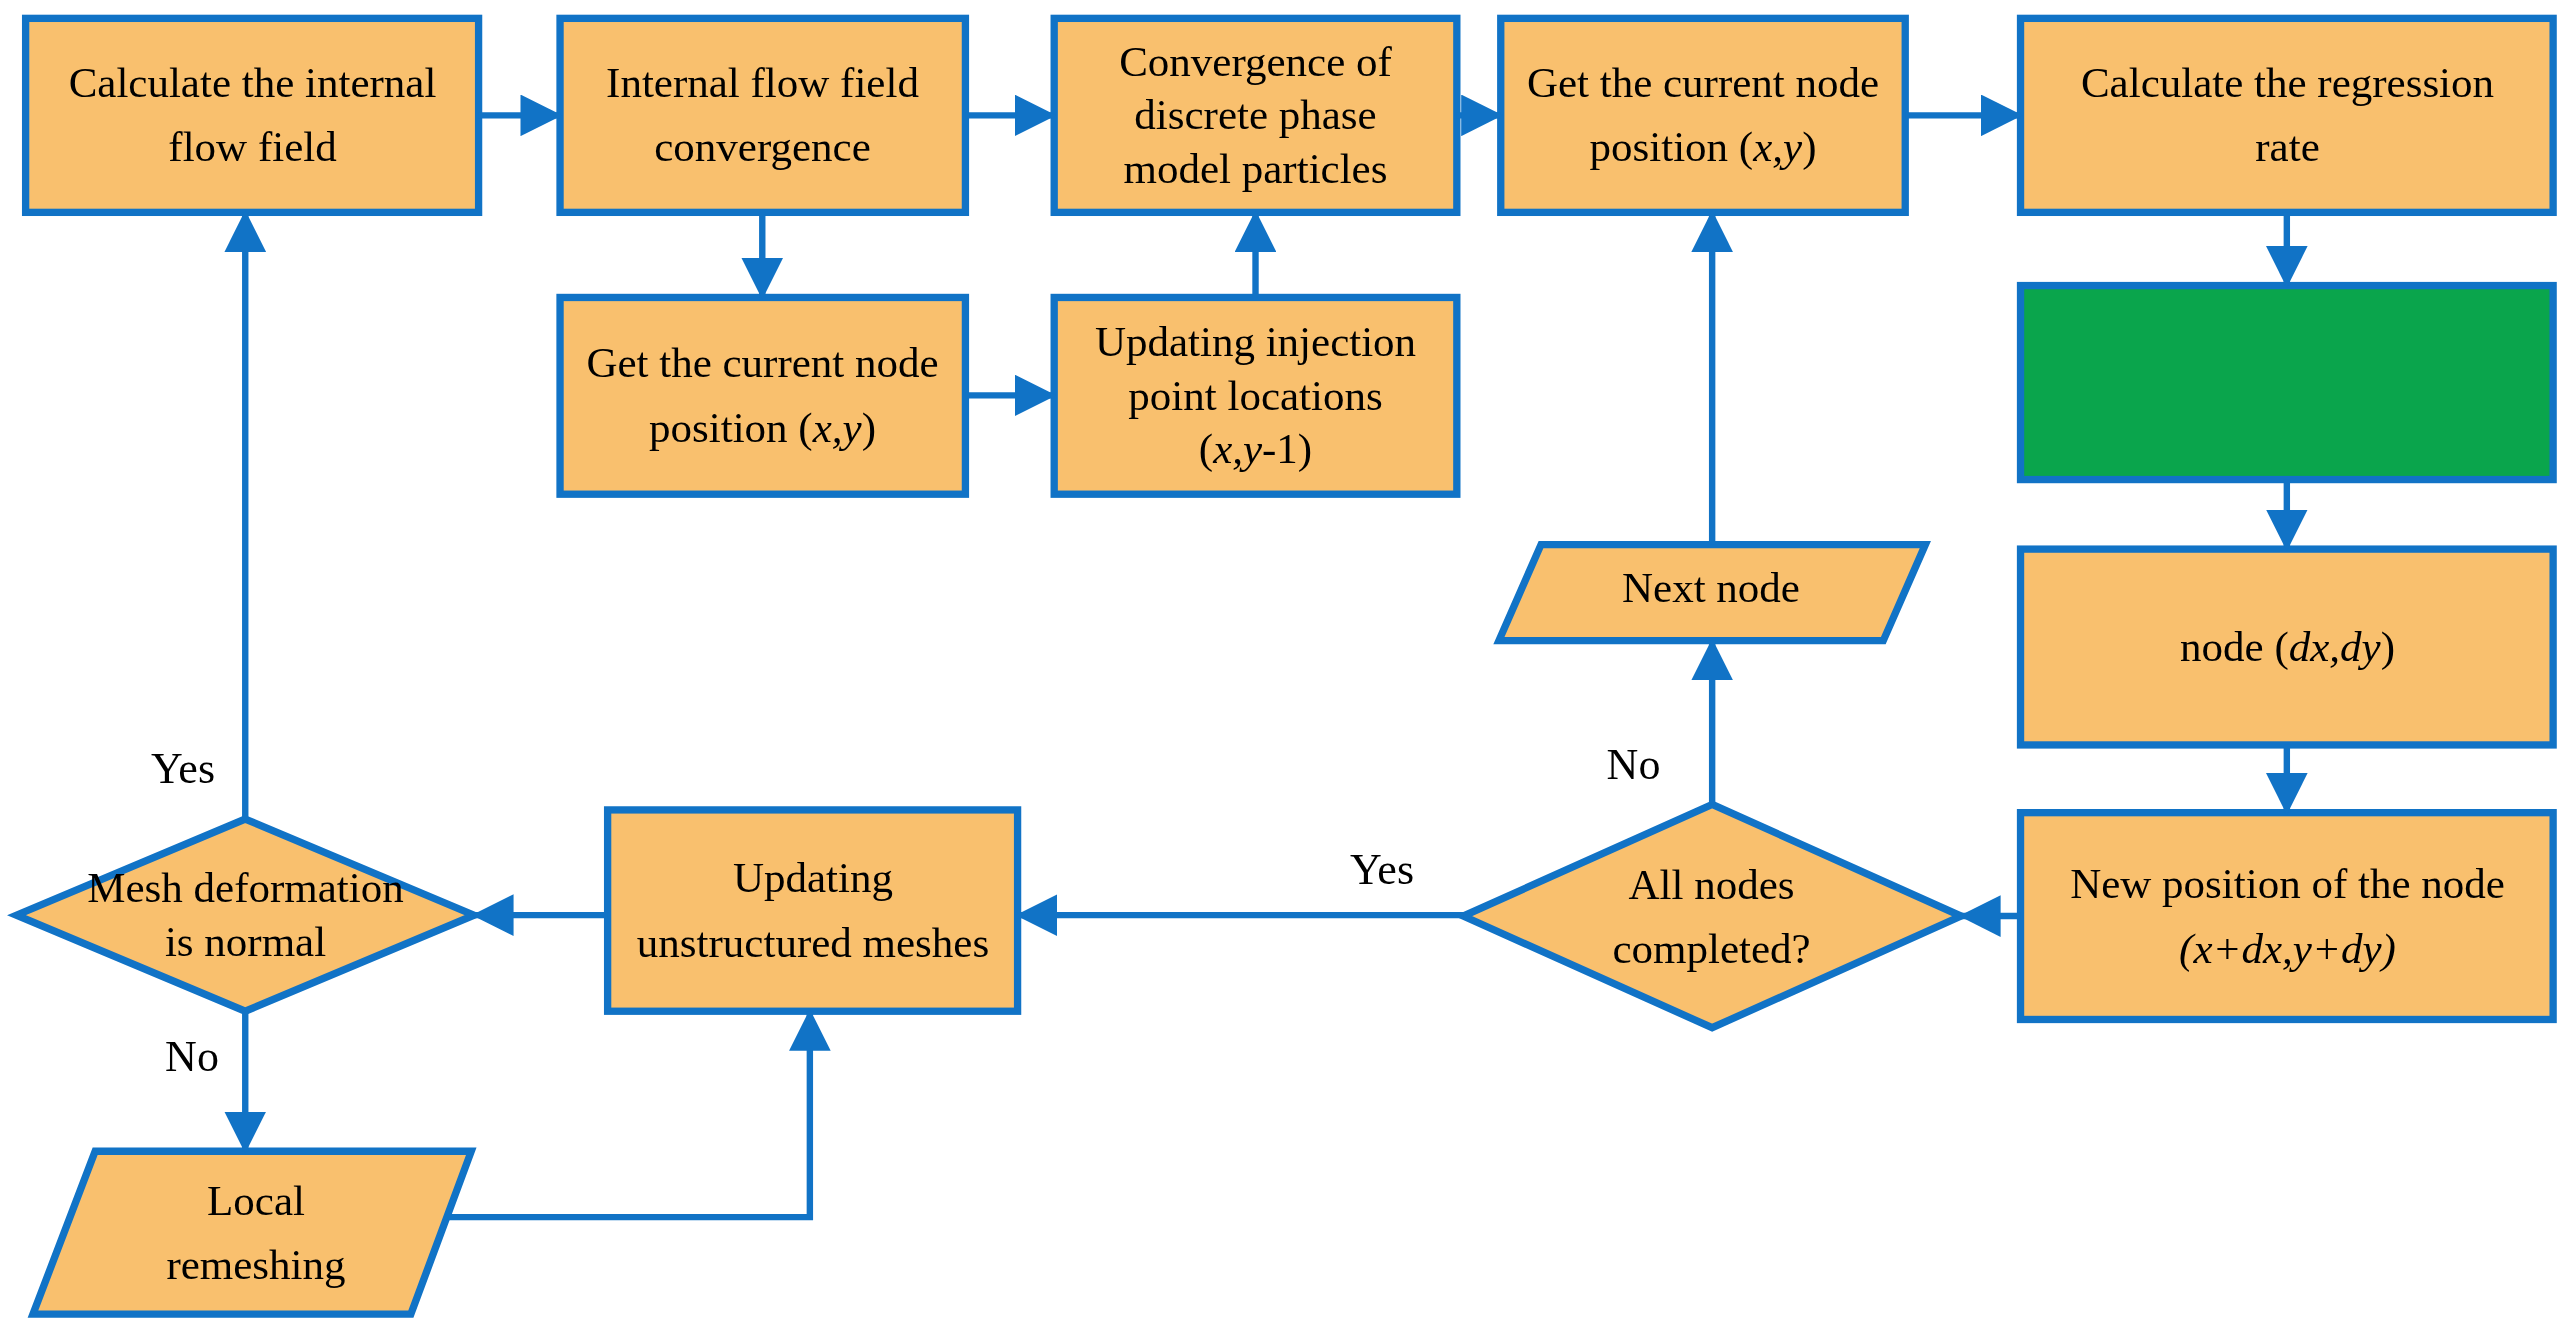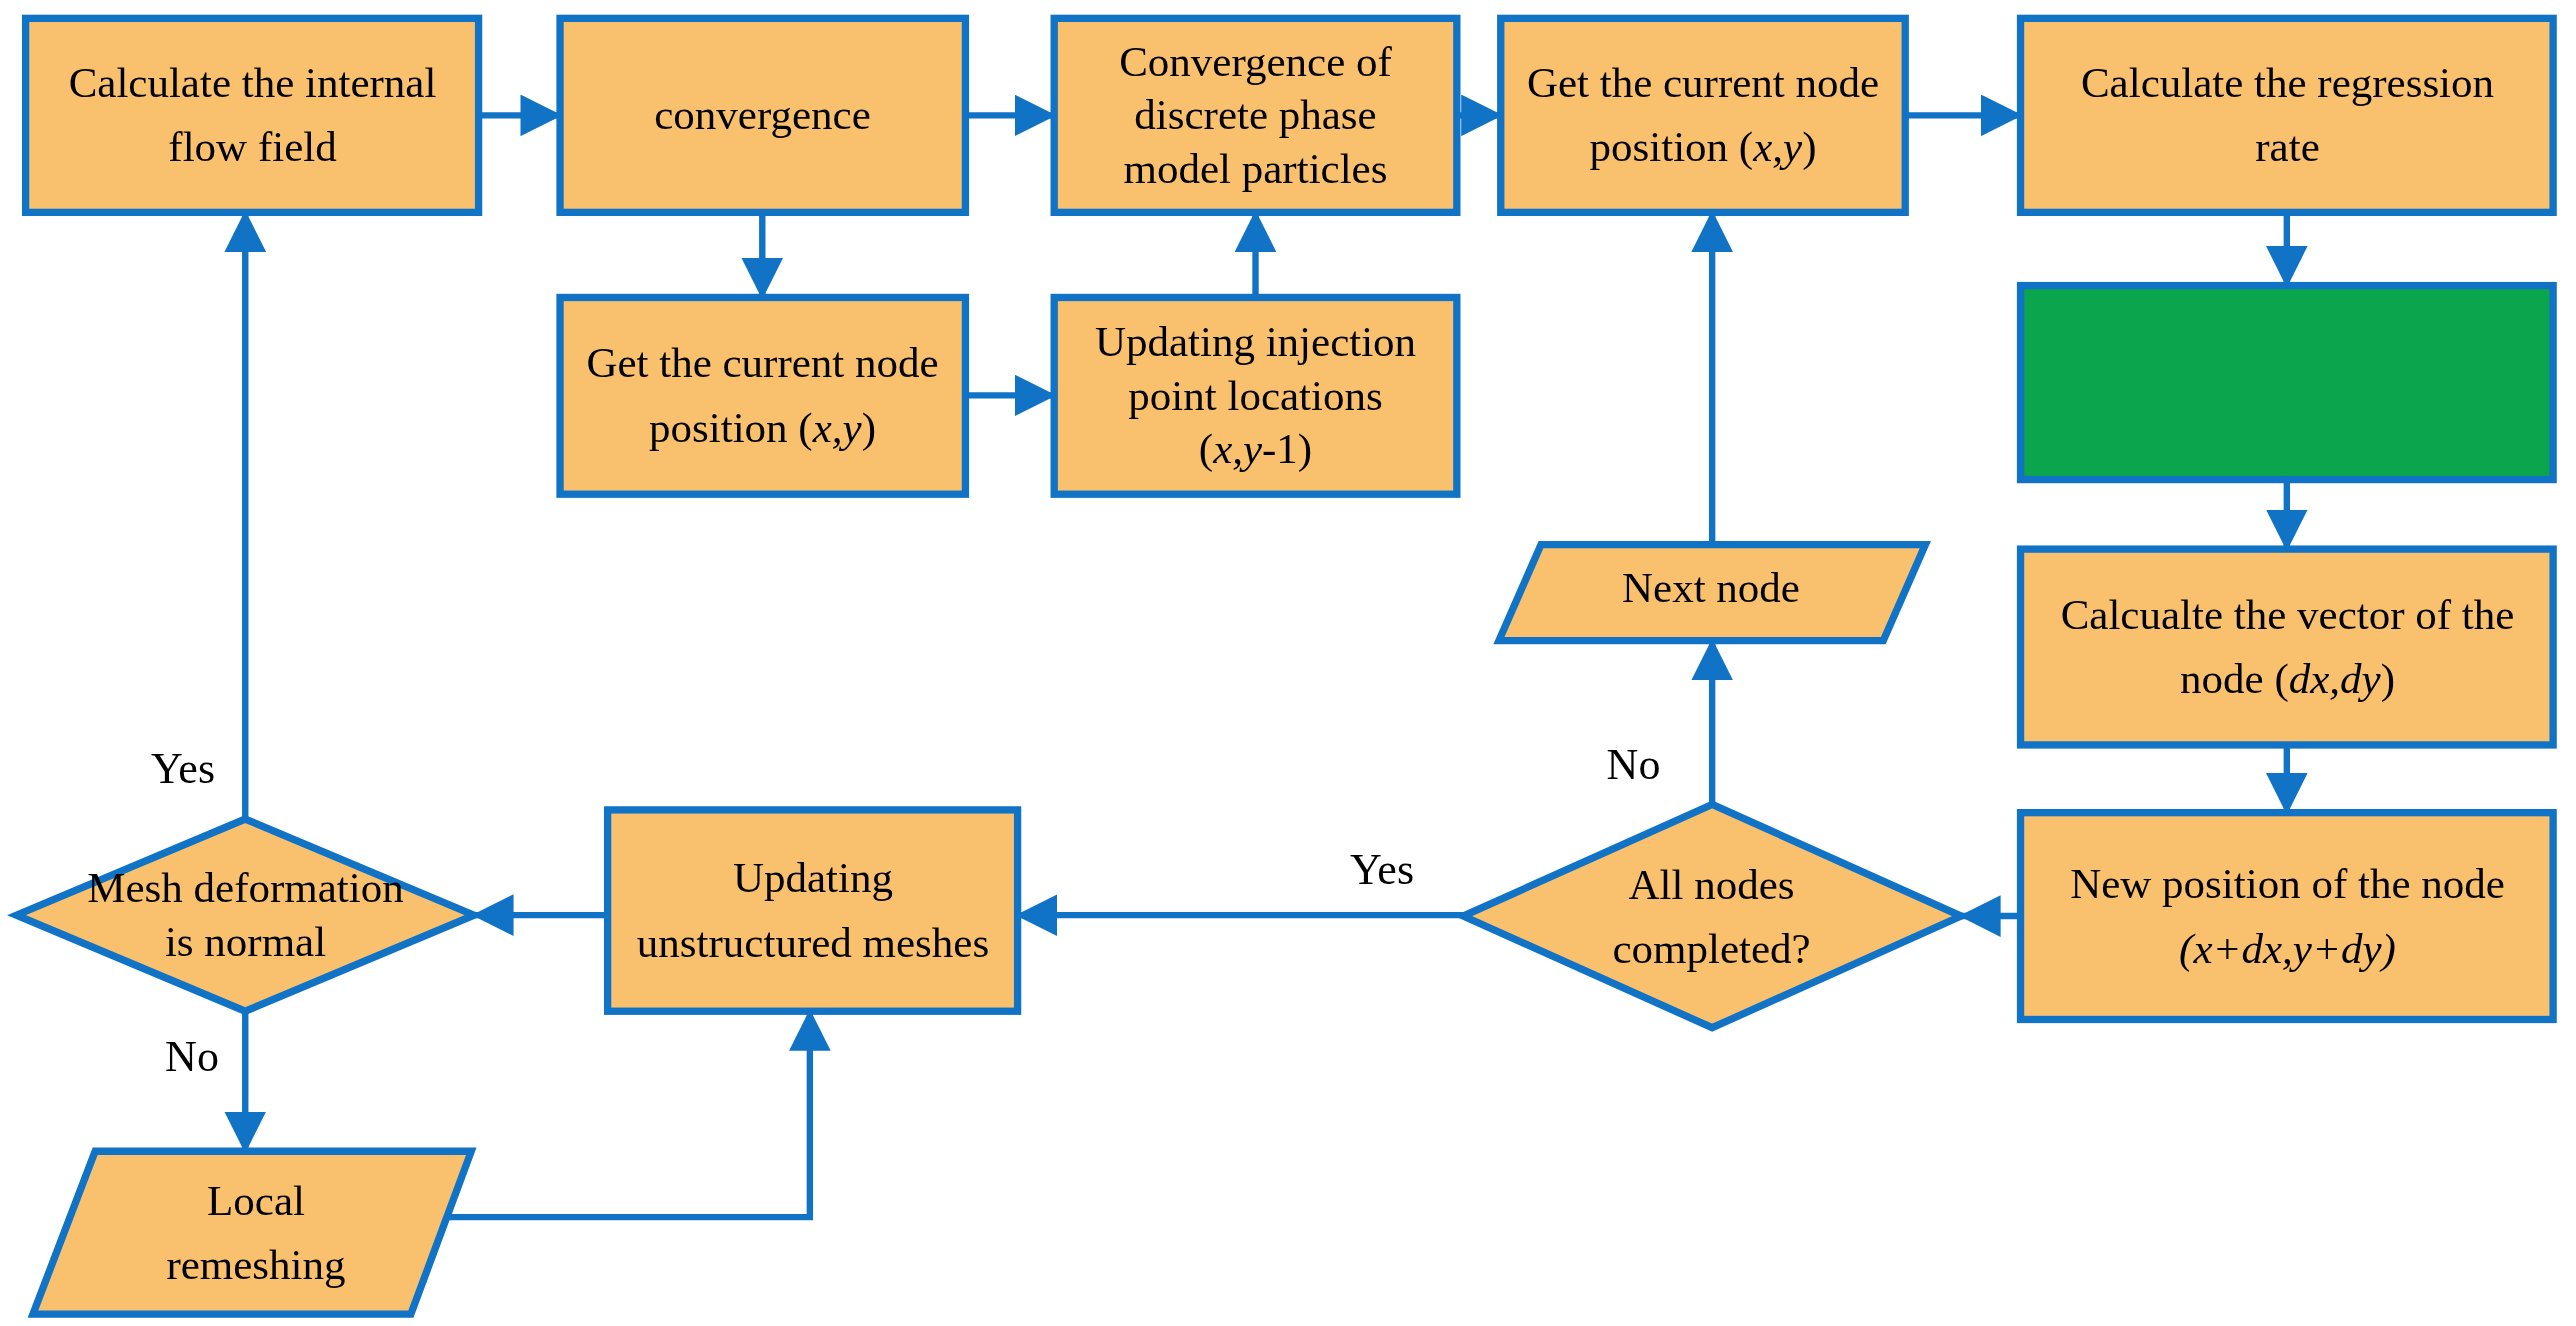--- a/index.html
+++ b/index.html
@@ -78,20 +78,21 @@
     <path class="connector" marker-end="url(#arrow)" d="M 268 1105 V 1258"></path>
     <path class="connector" marker-end="url(#arrow)" d="M 489 1330 H 885 V 1105"></path>
   </svg>
 
   <div class="label" style="left:26px;top:18.3px;width:453px;height:194px;">
     <span class="ln">Calculate the internal</span>
     <span class="ln">flow field</span>
   </div>
 
   <div class="label" style="left:560px;top:18.3px;width:405px;height:194px;">
+    <span class="ln">Internal flow field</span>
     <span class="ln">convergence</span>
   </div>
 
   <div class="label tight" style="left:1054px;top:18.3px;width:403px;height:194px;">
     <span class="ln">Convergence of</span>
     <span class="ln">discrete phase</span>
     <span class="ln">model particles</span>
   </div>
 
   <div class="label" style="left:1501px;top:18.3px;width:404px;height:194px;">
@@ -110,21 +111,20 @@
   </div>
 
   <div class="label tight" style="left:1054px;top:297px;width:403px;height:197px;">
     <span class="ln">Updating injection</span>
     <span class="ln">point locations</span>
     <span class="ln"><span>(</span><span class="it">x,y</span><span>-1)</span></span>
   </div>
 
 
   <div class="label" style="left:2021px;top:549px;width:533px;height:196px;">
-    <span class="ln">Calcualte the vector of the</span>
     <span class="ln"><span>node (</span><span class="it">dx,dy</span><span>)</span></span>
   </div>
 
   <div class="label" style="left:2021px;top:813px;width:533px;height:207px;">
     <span class="ln">New position of the node</span>
     <span class="ln it">(x+dx,y+dy)</span>
   </div>
 
   <div class="label" style="left:1519px;top:540px;width:384px;height:96px;">
     <span class="ln">Next node</span>

